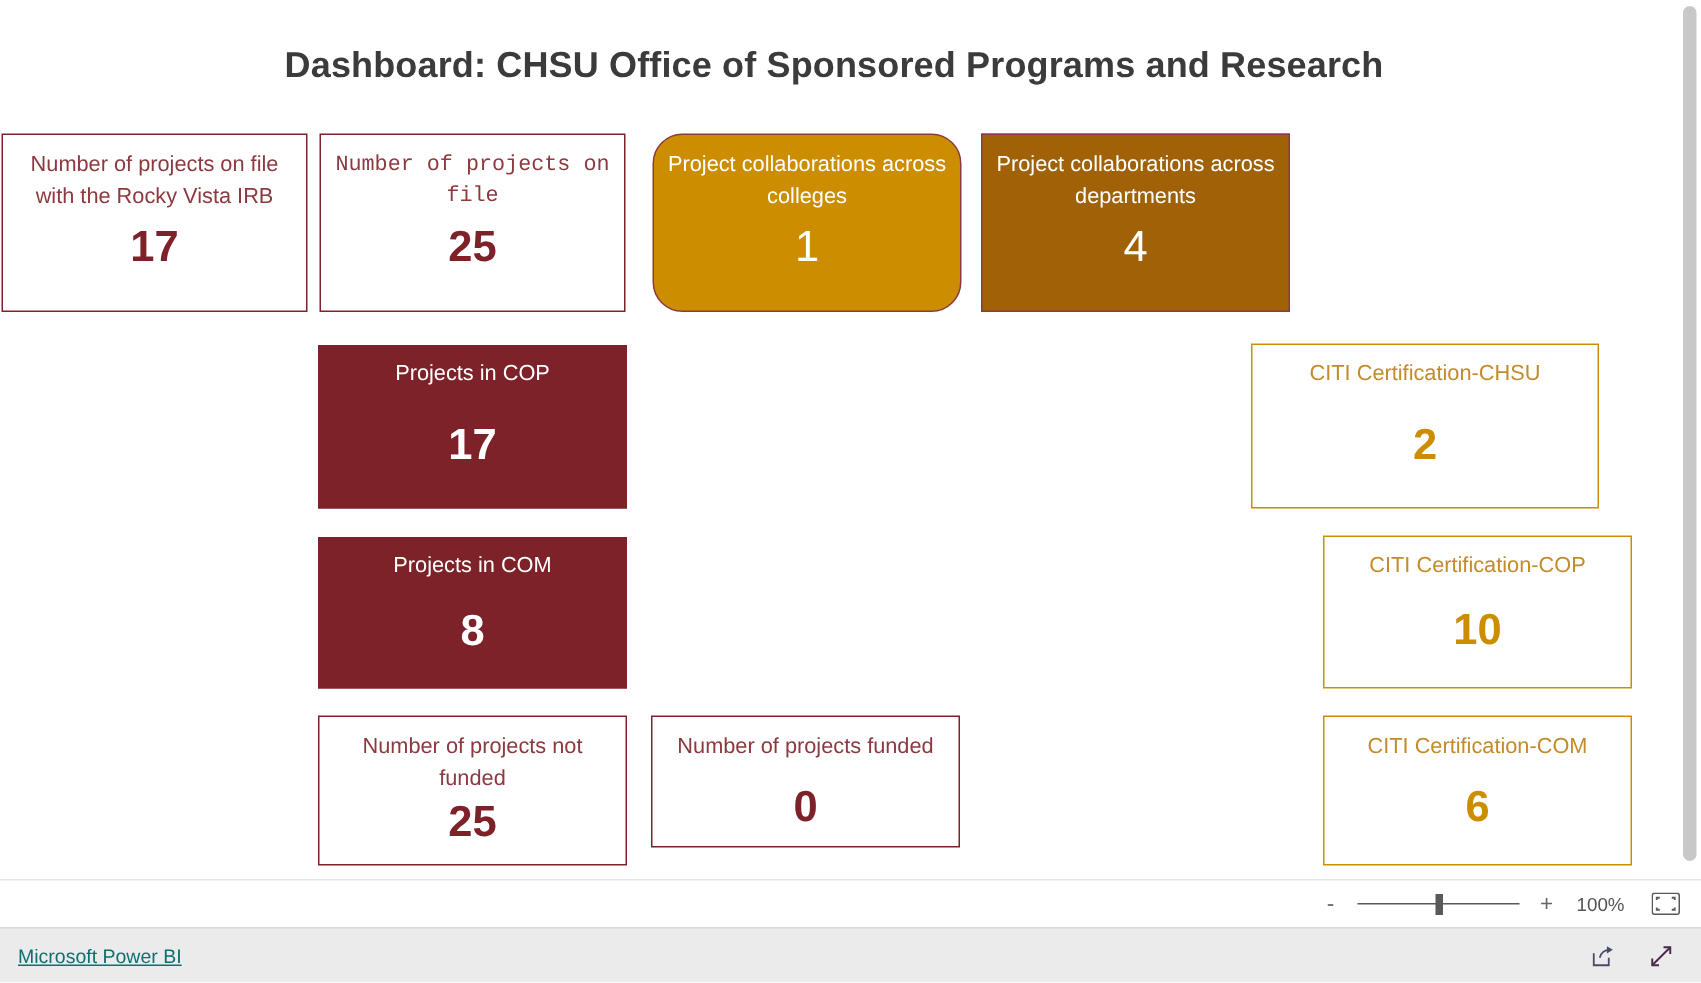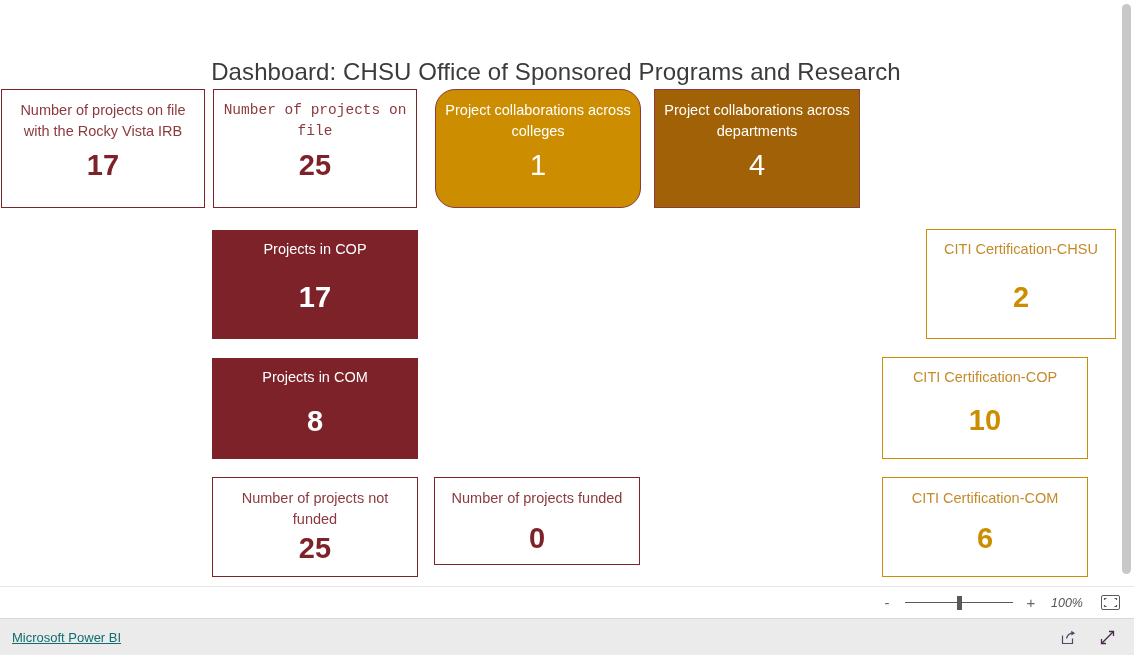--- a/index.html
+++ b/index.html
@@ -29,25 +29,24 @@
     overflow: hidden;
   }
 
   #report-title {
     position: absolute;
     left: 0;
     top: 30px;
     width: 1112px;
     text-align: center;
     font-size: 24px;
-    font-weight: 400;
+    font-weight: 700;
     color: #3b3b3b;
     letter-spacing: 0.1px;
     white-space: nowrap;
-    margin-top: 28px;
   }
 
   
   .card {
     position: absolute;
     border: 1px solid #84cc16;
     background: #ffffff;
     display: flex;
     flex-direction: column;
     align-items: center;
@@ -163,21 +162,20 @@
     top: 1px;
     width: 5px;
     height: 14px;
     background: #595959;
   }
   #zoom-pct {
     font-size: 12.5px;
     color: #555;
     min-width: 34px;
     text-align: right;
-    font-style: italic;
   }
   #fit-icon {
     width: 19px; height: 15px;
     position: relative;
     margin-left: 6px;
   }
 
   
   #footer {
     position: absolute;
@@ -239,21 +237,21 @@
           <div class="card-value" style="position: absolute; top: 45px; left: 0px;">8</div>
         </div>
         <div class="card v-white-maroon" style="left: 212px; top: 477px; width: 206px; height: 100px;">
           <div class="card-label" style="margin-top: 10px;">Number of projects not funded</div>
           <div class="card-value" style="position: absolute; top: 53px; left: 0px;">25</div>
         </div>
         <div class="card v-white-maroon" style="left: 434px; top: 477px; width: 206px; height: 88px;">
           <div class="card-label" style="margin-top: 10px;">Number of projects funded</div>
           <div class="card-value" style="position: absolute; top: 43px; left: 0px;">0</div>
         </div>
-        <div class="card v-white-gold" style="left: 926px; top: 229px; width: 190px; height: 110px;">
+        <div class="card v-white-gold" style="left: 834px; top: 229px; width: 232px; height: 110px;">
           <div class="card-label" style="margin-top: 9px;">CITI Certification-CHSU</div>
           <div class="card-value" style="position: absolute; top: 50px; left: 0px;">2</div>
         </div>
         <div class="card v-white-gold" style="left: 882px; top: 357px; width: 206px; height: 102px;">
           <div class="card-label" style="margin-top: 9px;">CITI Certification-COP</div>
           <div class="card-value" style="position: absolute; top: 45px; left: 0px;">10</div>
         </div>
         <div class="card v-white-gold" style="left: 882px; top: 477px; width: 206px; height: 100px;">
           <div class="card-label" style="margin-top: 10px;">CITI Certification-COM</div>
           <div class="card-value" style="position: absolute; top: 43px; left: 0px;">6</div>

